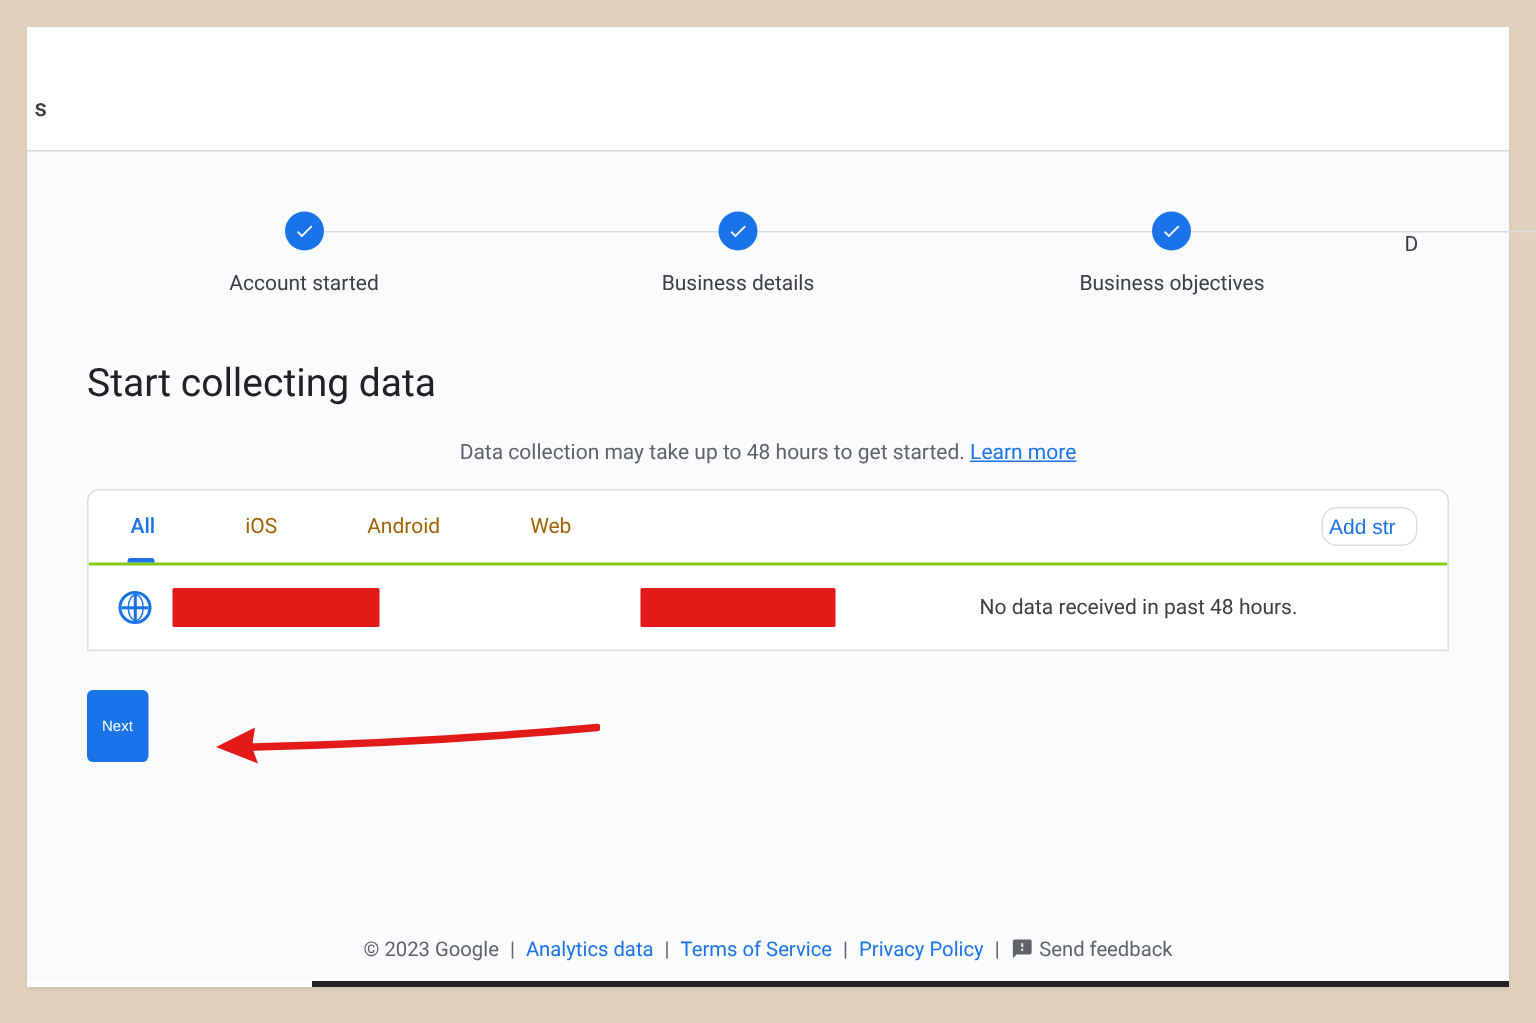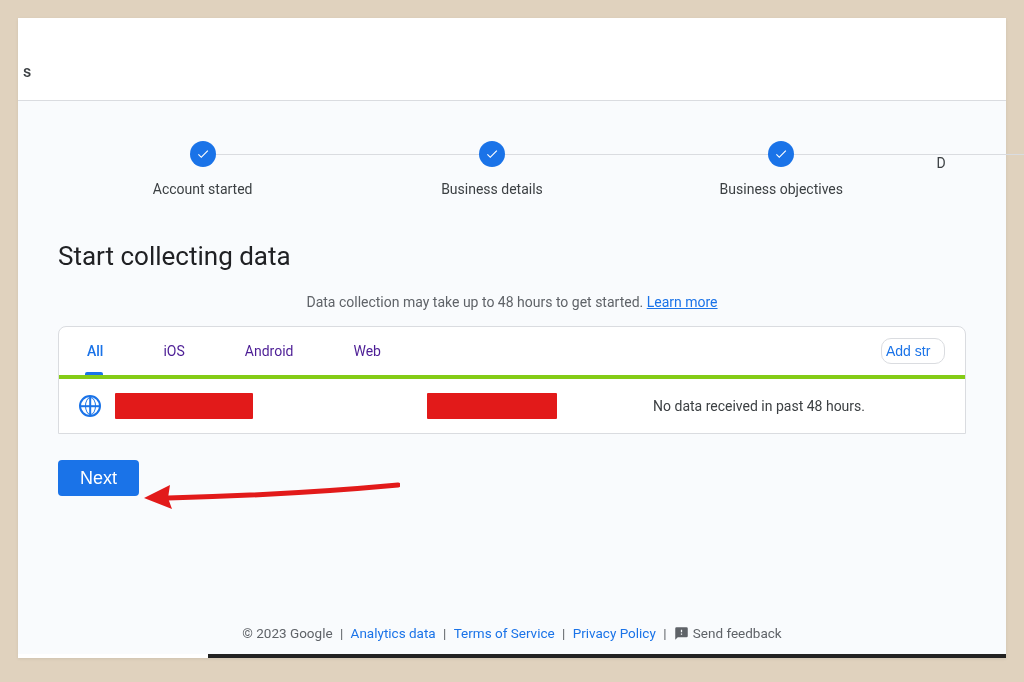--- a/index.html
+++ b/index.html
@@ -118,21 +118,21 @@
   }
   .stream-tabs {
     display: flex;
     align-items: center;
     height: 48px;
     padding: 0 20px;
     position: relative;
   }
   .stream-tab {
     font-size: 14px;
-    color: #4c1d95;
+    color: #a16207;
     padding: 0 8px;
     height: 48px;
     display: flex;
     align-items: center;
     margin-right: 44px;
     cursor: pointer;
   }
   .stream-tab.active {
     color: #1a73e8;
     font-weight: 500;
@@ -160,21 +160,21 @@
     cursor: pointer;
     display: flex; align-items: center;
     min-width: 64px;
     overflow: hidden;
     white-space: nowrap;
   }
   .stream-row {
     display: flex;
     align-items: center;
     height: 58px;
-    border-top: 4px solid #84cc16;
+    border-top: 2px solid #84cc16;
     padding: 0 20px;
     gap: 14px;
   }
   .globe-icon {
     width: 22px; height: 22px; border-radius: 50%;
     border: 2px solid #1a73e8;
     display: flex; align-items: center; justify-content: center;
     color: #1a73e8;
     position: relative;
     flex-shrink: 0;
@@ -207,25 +207,25 @@
   .redact.b { width: 130px; margin-left: 160px;}
   .row-spacer { flex: 1; }
   .row-status {
     font-size: 14px; color: #3c4043;
     margin-right: 80px;
   }
 
   
   .next-btn {
     margin-top: 26px;
-    height: 36px;
-    padding: 0 22px;
+    height: 48px;
+    padding: 0 10px;
     background: #1a73e8;
     color: #fff;
-    font-size: 18px;
+    font-size: 10px;
     font-weight: 500;
     border: none;
     border-radius: 4px;
     cursor: pointer;
   }
 
   
   .arrow {
     position: absolute;
     pointer-events: none;

